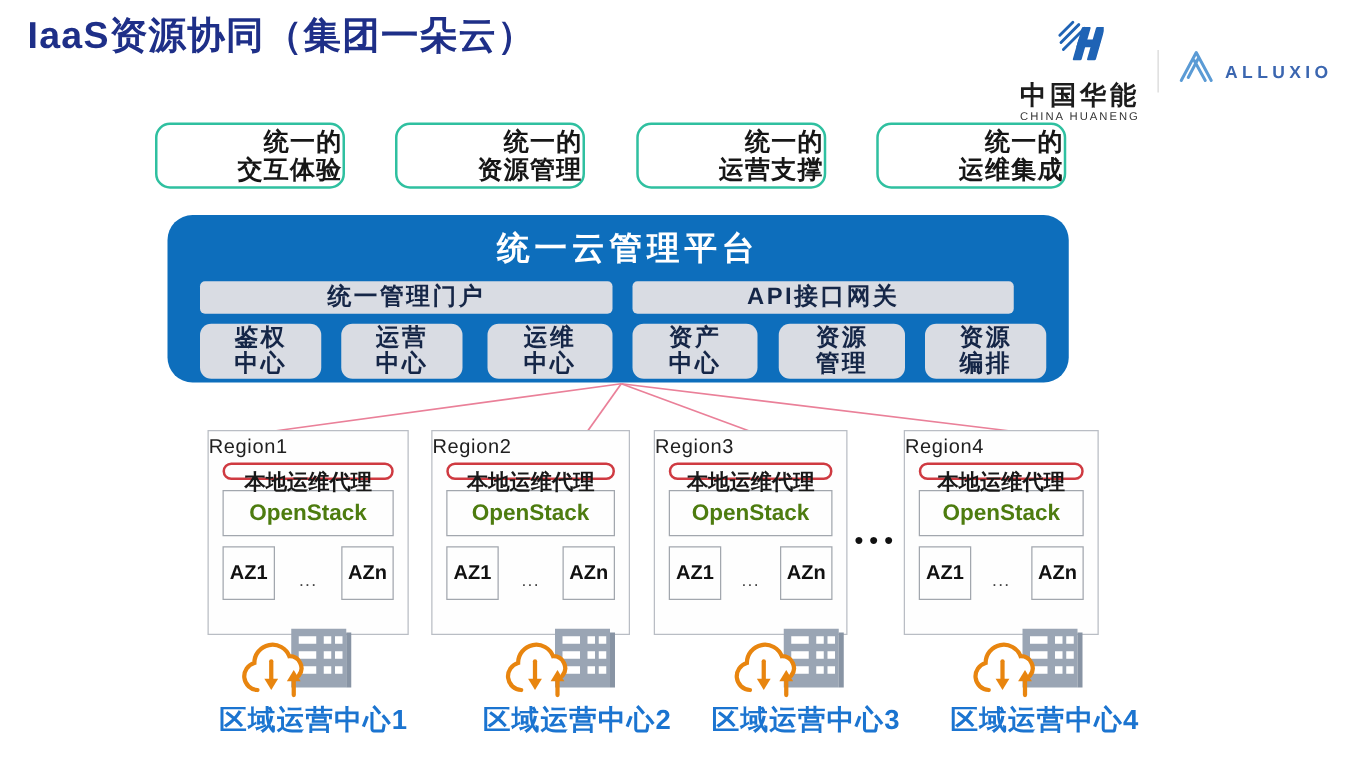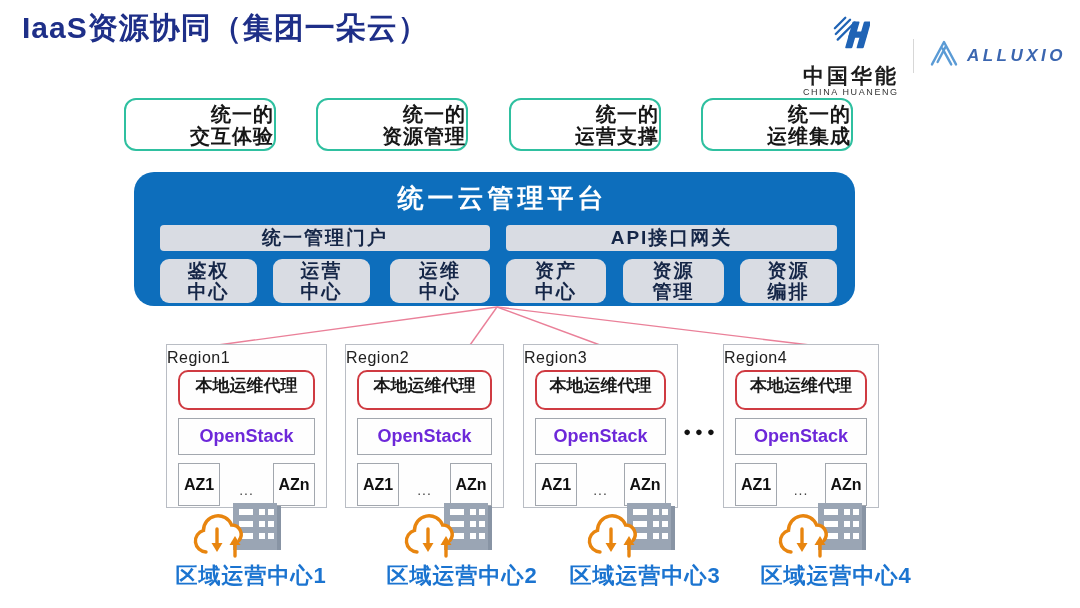--- a/index.html
+++ b/index.html
@@ -14,21 +14,21 @@
 
   
   .slide-title{position:absolute;left:22px;top:8px;font-size:30px;font-weight:800;
     color:var(--title-navy);letter-spacing:1px;}
   .logo-group{position:absolute;top:14px;right:14px;display:flex;align-items:center;gap:14px;}
   .huaneng{display:flex;align-items:center;gap:8px;flex-direction:column;}
   .huaneng-text .cn{font-size:21px;font-weight:700;color:#1c1c1c;letter-spacing:3px;line-height:23px;}
   .huaneng-text .en{font-size:9px;color:#333;letter-spacing:1.6px;line-height:11px;}
   .logo-divider{width:1px;height:34px;background:#d7d7d7;}
   .alluxio{display:flex;align-items:center;gap:7px;}
-  .alluxio-word{font-size:17px;font-weight:700;color:#3b66b0;letter-spacing:3.5px;font-style:italic;}
+  .alluxio-word{font-size:14px;font-weight:700;color:#3b66b0;letter-spacing:3.5px;}
 
   
   .cap{position:absolute;top:98px;width:152px;height:53px;border:2.5px solid var(--green);
     border-radius:12px;background:#fff;text-align:right;padding-top:3px;}
   .cap div{font-size:20px;font-weight:700;color:#161616;line-height:22px;letter-spacing:1px;}
 
   
   .platform{position:absolute;left:134px;top:172px;width:721px;height:134px;
     background:var(--platform-blue);border-radius:20px;}
   .platform-title{position:absolute;top:9px;left:0;right:0;text-align:center;
@@ -40,24 +40,24 @@
     text-align:center;padding-top:1px;}
   .center-box div{font-size:19px;font-weight:700;color:var(--panel-text);line-height:21px;letter-spacing:2px;}
 
   
   .fan{position:absolute;left:0;top:0;pointer-events:none;}
 
   
   .region{position:absolute;top:344px;height:164px;background:#fefefe;
     border:1.5px solid var(--region-border);}
   .region-name{text-align:left;margin-top:4px;font-size:16px;color:#202020;letter-spacing:0.5px;}
-  .agent{margin:3px 11px 0;height:40px;border:2px solid var(--red);border-radius:10px;
+  .agent{margin:3px 11px 0;height:14px;border:2px solid var(--red);border-radius:10px;
     text-align:center;line-height:27px;font-size:17px;font-weight:600;color:#181818;}
   .stack{margin:8px 11px 0;height:37px;border:1.5px solid var(--box-border);
-    text-align:center;line-height:34px;font-size:18px;font-weight:600;color:#6d28d9;}
+    text-align:center;line-height:34px;font-size:18px;font-weight:600;color:#4d7c0f;}
   .az-row{margin:8px 11px 0;display:flex;justify-content:space-between;align-items:center;}
   .az{width:42px;height:43px;border:1.5px solid var(--box-border);text-align:center;
     line-height:41px;font-size:16px;font-weight:600;color:#111;}
   .az-dots{font-size:14px;color:#444;letter-spacing:1px;margin-top:10px;}
 
   .big-dots{position:absolute;left:678px;top:424px;width:46px;text-align:center;
     font-size:13px;font-weight:900;color:#111;letter-spacing:4px;}
 
   
   .op-center{position:absolute;top:502px;width:180px;text-align:center;}
@@ -117,21 +117,21 @@
     <div>运营支撑</div>
   </div>
   <div class="cap" style="left:701px">
     <div>统一的</div>
     <div>运维集成</div>
   </div>
 
   <div class="platform">
     <div class="platform-title">统一云管理平台</div>
     <div class="portal" style="left:26px;width:330px">统一管理门户</div>
-    <div class="portal" style="left:372px;width:331px">API接口网关</div>
+    <div class="portal" style="left:372px;width:305px">API接口网关</div>
 
     <div class="center-box" style="left:26px;width:97px">
       <div>鉴权</div>
       <div>中心</div>
     </div>
     <div class="center-box" style="left:139px;width:97px">
       <div>运营</div>
       <div>中心</div>
     </div>
     <div class="center-box" style="left:256px;width:100px">

